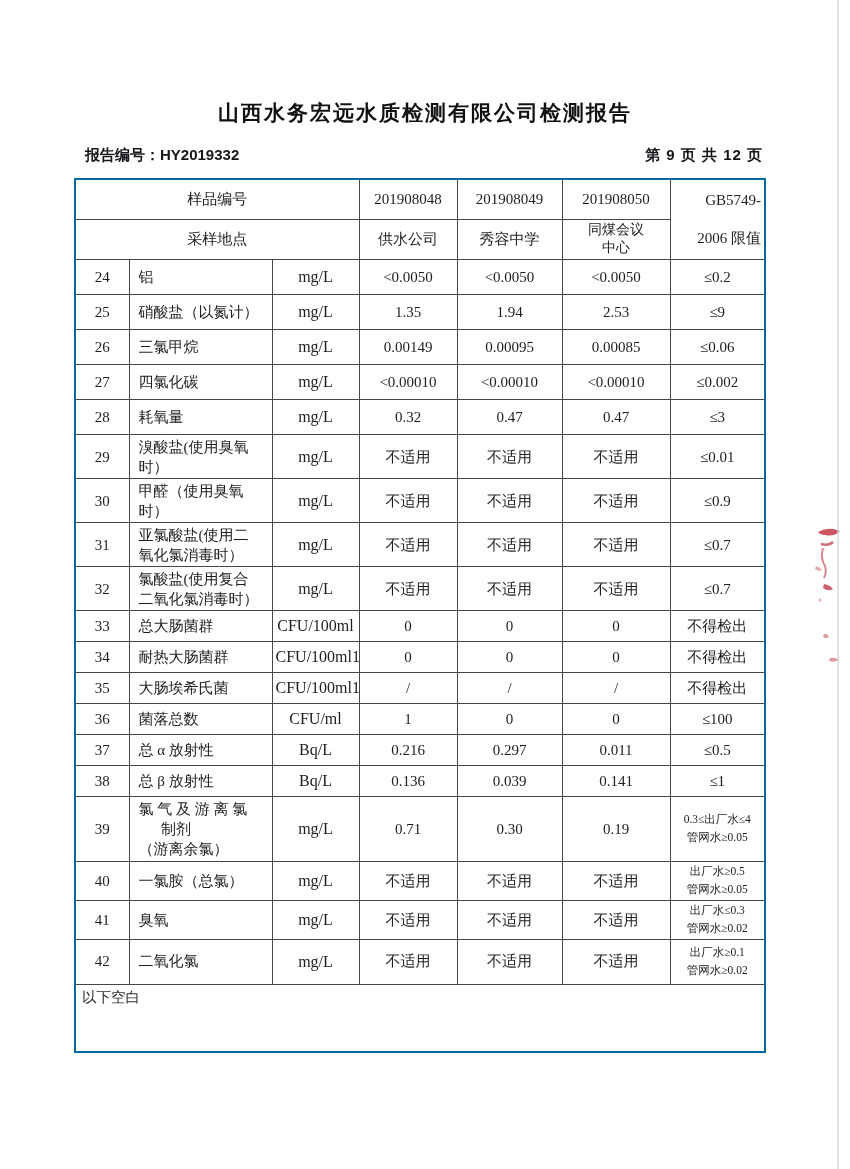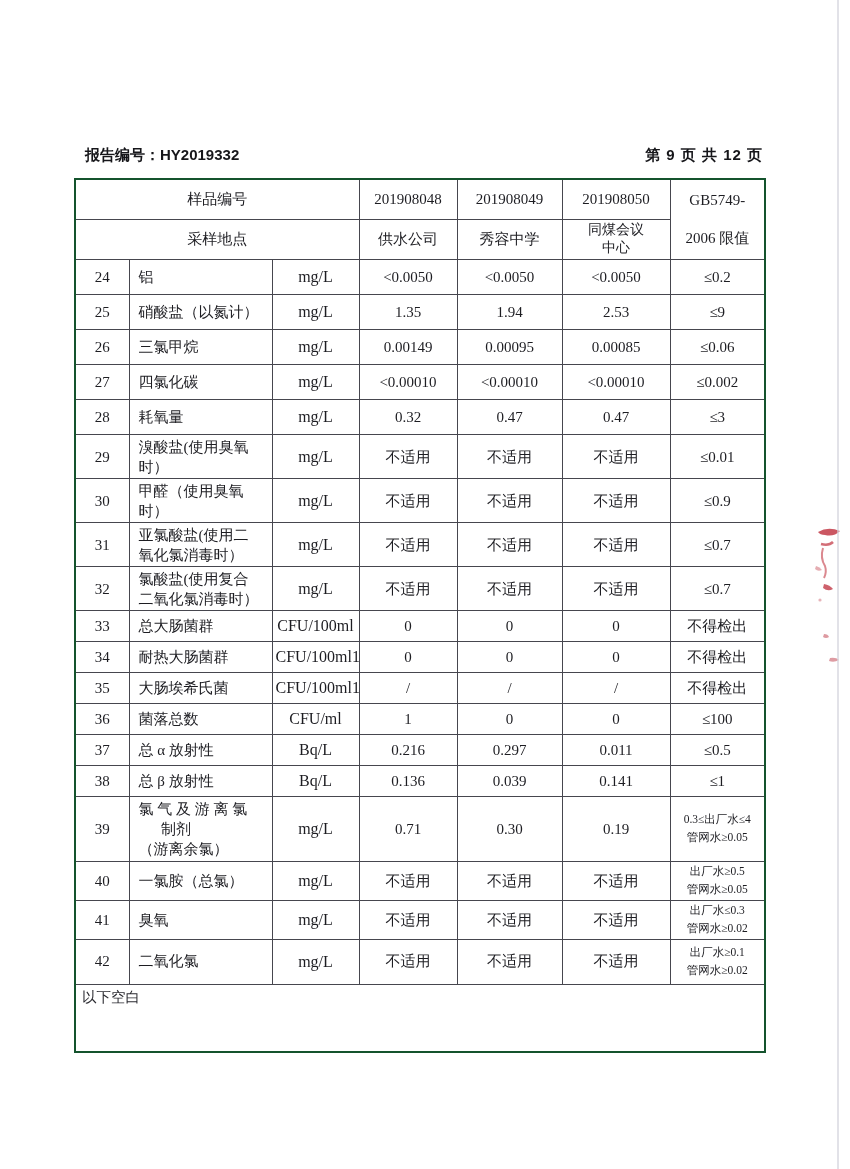--- a/index.html
+++ b/index.html
@@ -18,35 +18,35 @@
     font-family:"Liberation Sans","DejaVu Sans",sans-serif;
     font-weight:700;font-size:21px;letter-spacing:2px;color:#111;
   }
   .meta{position:absolute;top:146px;left:85px;width:678px;
     font-family:"Liberation Sans","DejaVu Sans",sans-serif;
     font-weight:600;font-size:15px;color:#16161a;}
   .meta .right{float:right;letter-spacing:1px;}
   table.results{
     position:absolute;left:74px;top:178px;
     width:690px;border-collapse:collapse;table-layout:fixed;
-    border:2px solid #14532d;
+    border:2px solid #0369a1;
   }
   .results th,.results td{
     border:1px solid #46464e;
     font-weight:normal;
     text-align:center;vertical-align:middle;
     font-size:15px;line-height:1.35;
     white-space:pre-line;
     padding:1px 3px;
     overflow:hidden;
   }
   .results td.name{ text-align:left;padding-left:9px;}
   .results td.prewrap{ white-space:pre-wrap;text-align:left;padding-left:9px;}
   .results .unit{font-size:16px;letter-spacing:0;}
-  .results .gb{line-height:2.5;font-size:15px;}
+  .results .gb{line-height:2.5;font-size:15px;text-align:right;}
   .results .small{font-size:11.5px;line-height:1.55;letter-spacing:0;}
   tr.rh-h{height:40px}
   tr.rh-a{height:35px}
   tr.rh-b{height:44px}
   tr.rh-c{height:31px}
   tr.rh-d{height:65px}
   tr.rh-e{height:38px}
   tr.rh-f{height:45px}
   tr.rh-g{height:68px}
   td.footer-cell{
@@ -57,20 +57,21 @@
     position:absolute;left:837px;top:0;width:2px;height:1169px;
     background:#d2d2dc;opacity:.65;
   }
   .seal{position:absolute;left:804px;top:522px;}
 </style>
 </head>
 <body>
 
 <div class="sheet">
 
+  <div class="doc-title">山西水务宏远水质检测有限公司检测报告</div>
 
   <div class="meta">
     <span class="right">第 9 页 共 12 页</span>
     <span>报告编号：</span><span>HY2019332</span>
   </div>
 
   <table class="results">
     <colgroup>
       <col style="width:54px">
         <col style="width:143px">

